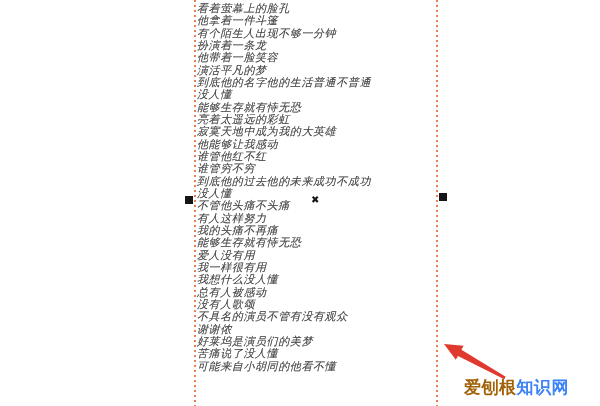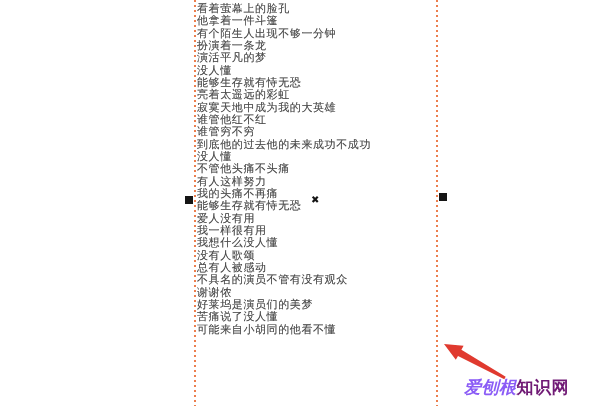--- a/index.html
+++ b/index.html
@@ -26,75 +26,78 @@
   .lyrics{
     position:absolute;
     left:197px;top:3px;
     color:#4c4c4c;
     font-size:11px;
     line-height:12.33px;
     letter-spacing:.6px;
     white-space:nowrap;
     text-shadow:0 0 .6px rgba(90,90,90,.55);
   }
-  .lyric-line{height:12.33px;}
+  .lyric-line{height:12.33px;font-style:italic;}
   .handle{
     position:absolute;width:8px;height:8px;background:#151515;
   }
   .handle-left{left:185px;top:196px;}
   .handle-right{left:439px;top:193px;}
   .center-cross{
     position:absolute;left:311px;top:195px;
     font-size:10px;font-weight:bold;color:#141414;
     line-height:10px;
   }
   .annot-arrow{
     position:absolute;left:0;top:0;width:600px;height:406px;
     pointer-events:none;
   }
   .watermark{
     position:absolute;left:464px;top:376px;
     font-size:17px;font-weight:700;
     letter-spacing:.5px;white-space:nowrap;
   }
-  .wm-orange{color:#8b5cf6;font-style:italic;}
-  .wm-dark{color:#701a75;}
+  .wm-orange{color:#a16207;}
+  .wm-dark{color:#3b82f6;}
 </style>
 </head>
 <body>
 
 <div class="screen">
 
   <div class="guide guide-left"></div>
   <div class="guide guide-right"></div>
 
   <div class="text-box"></div>
   <div class="lyrics">
       <div class="lyric-line">看着萤幕上的脸孔</div>
       <div class="lyric-line">他拿着一件斗篷</div>
       <div class="lyric-line">有个陌生人出现不够一分钟</div>
       <div class="lyric-line">扮演着一条龙</div>
+      <div class="lyric-line">他带着一脸笑容</div>
       <div class="lyric-line">演活平凡的梦</div>
+      <div class="lyric-line">到底他的名字他的生活普通不普通</div>
       <div class="lyric-line">没人懂</div>
       <div class="lyric-line">能够生存就有恃无恐</div>
       <div class="lyric-line">亮着太遥远的彩虹</div>
       <div class="lyric-line">寂寞天地中成为我的大英雄</div>
+      <div class="lyric-line">他能够让我感动</div>
       <div class="lyric-line">谁管他红不红</div>
       <div class="lyric-line">谁管穷不穷</div>
       <div class="lyric-line">到底他的过去他的未来成功不成功</div>
       <div class="lyric-line">没人懂</div>
       <div class="lyric-line">不管他头痛不头痛</div>
       <div class="lyric-line">有人这样努力</div>
       <div class="lyric-line">我的头痛不再痛</div>
       <div class="lyric-line">能够生存就有恃无恐</div>
       <div class="lyric-line">爱人没有用</div>
       <div class="lyric-line">我一样很有用</div>
       <div class="lyric-line">我想什么没人懂</div>
+      <div class="lyric-line">总有人被感动</div>
       <div class="lyric-line">没有人歌颂</div>
-      <div class="lyric-line">总有人被感动</div>
       <div class="lyric-line">不具名的演员不管有没有观众</div>
       <div class="lyric-line">谢谢侬</div>
       <div class="lyric-line">好莱坞是演员们的美梦</div>
       <div class="lyric-line">苦痛说了没人懂</div>
       <div class="lyric-line">可能来自小胡同的他看不懂</div>
     </div>
 
   <div class="handle handle-left"></div>
   <div class="handle handle-right"></div>
 

